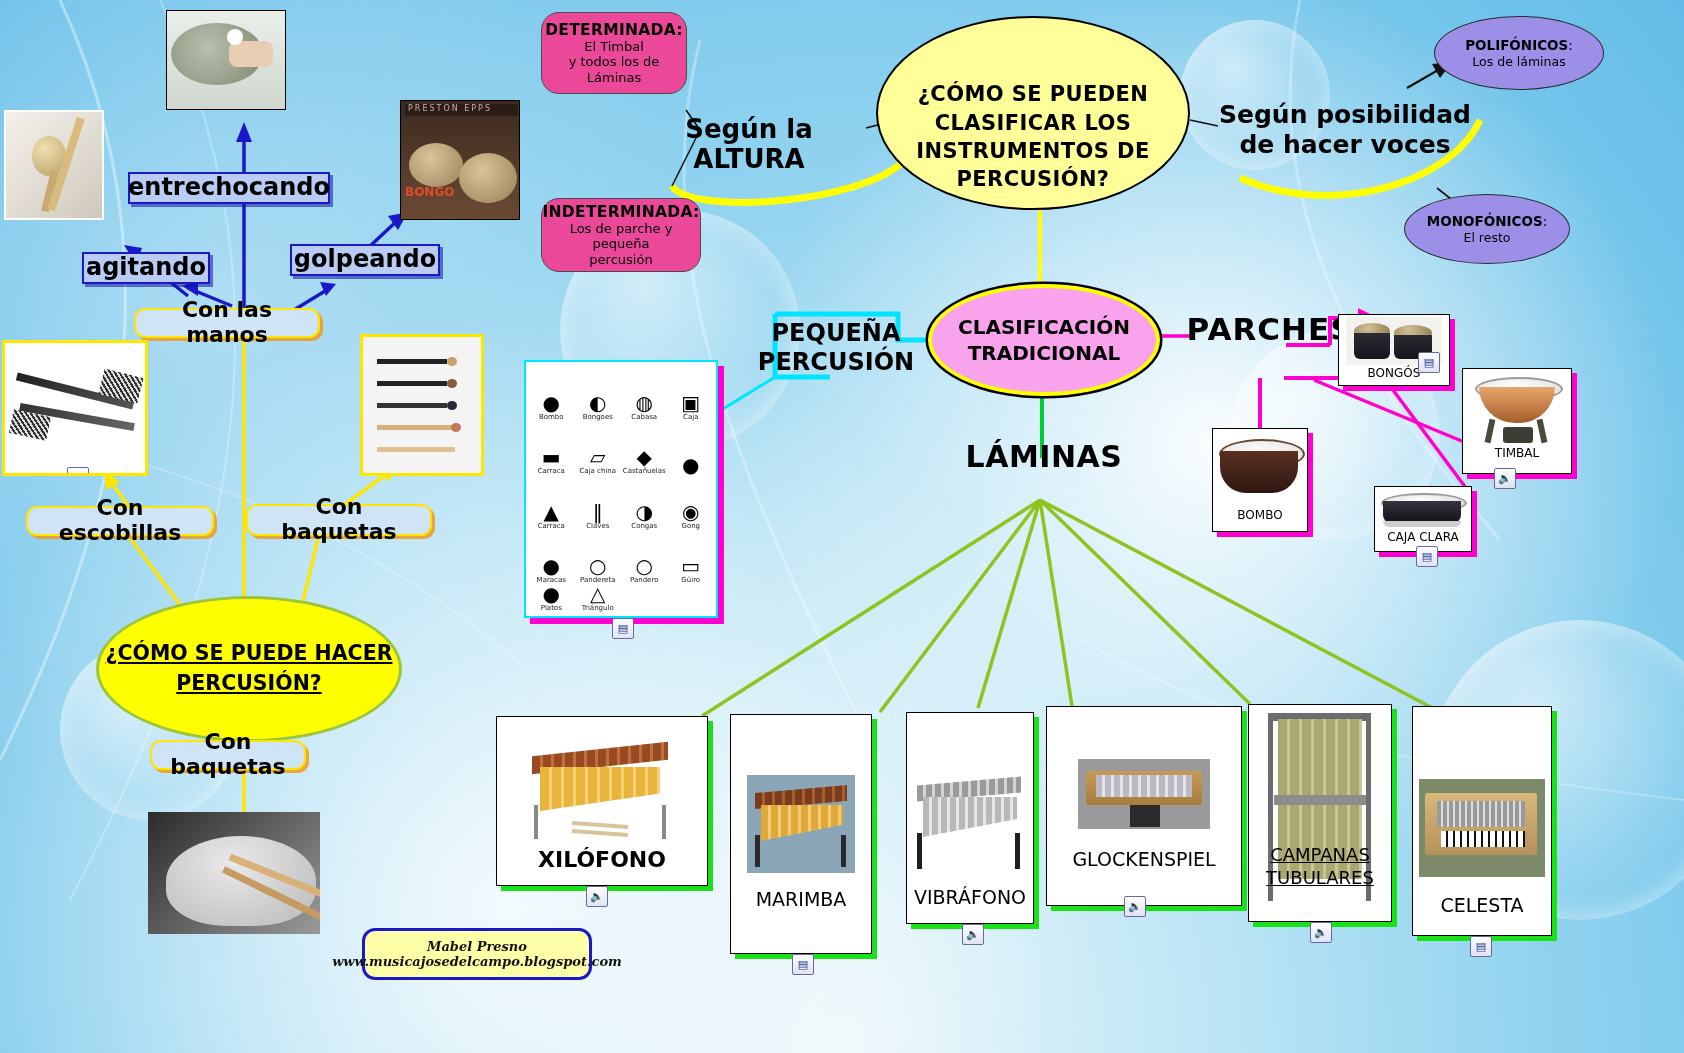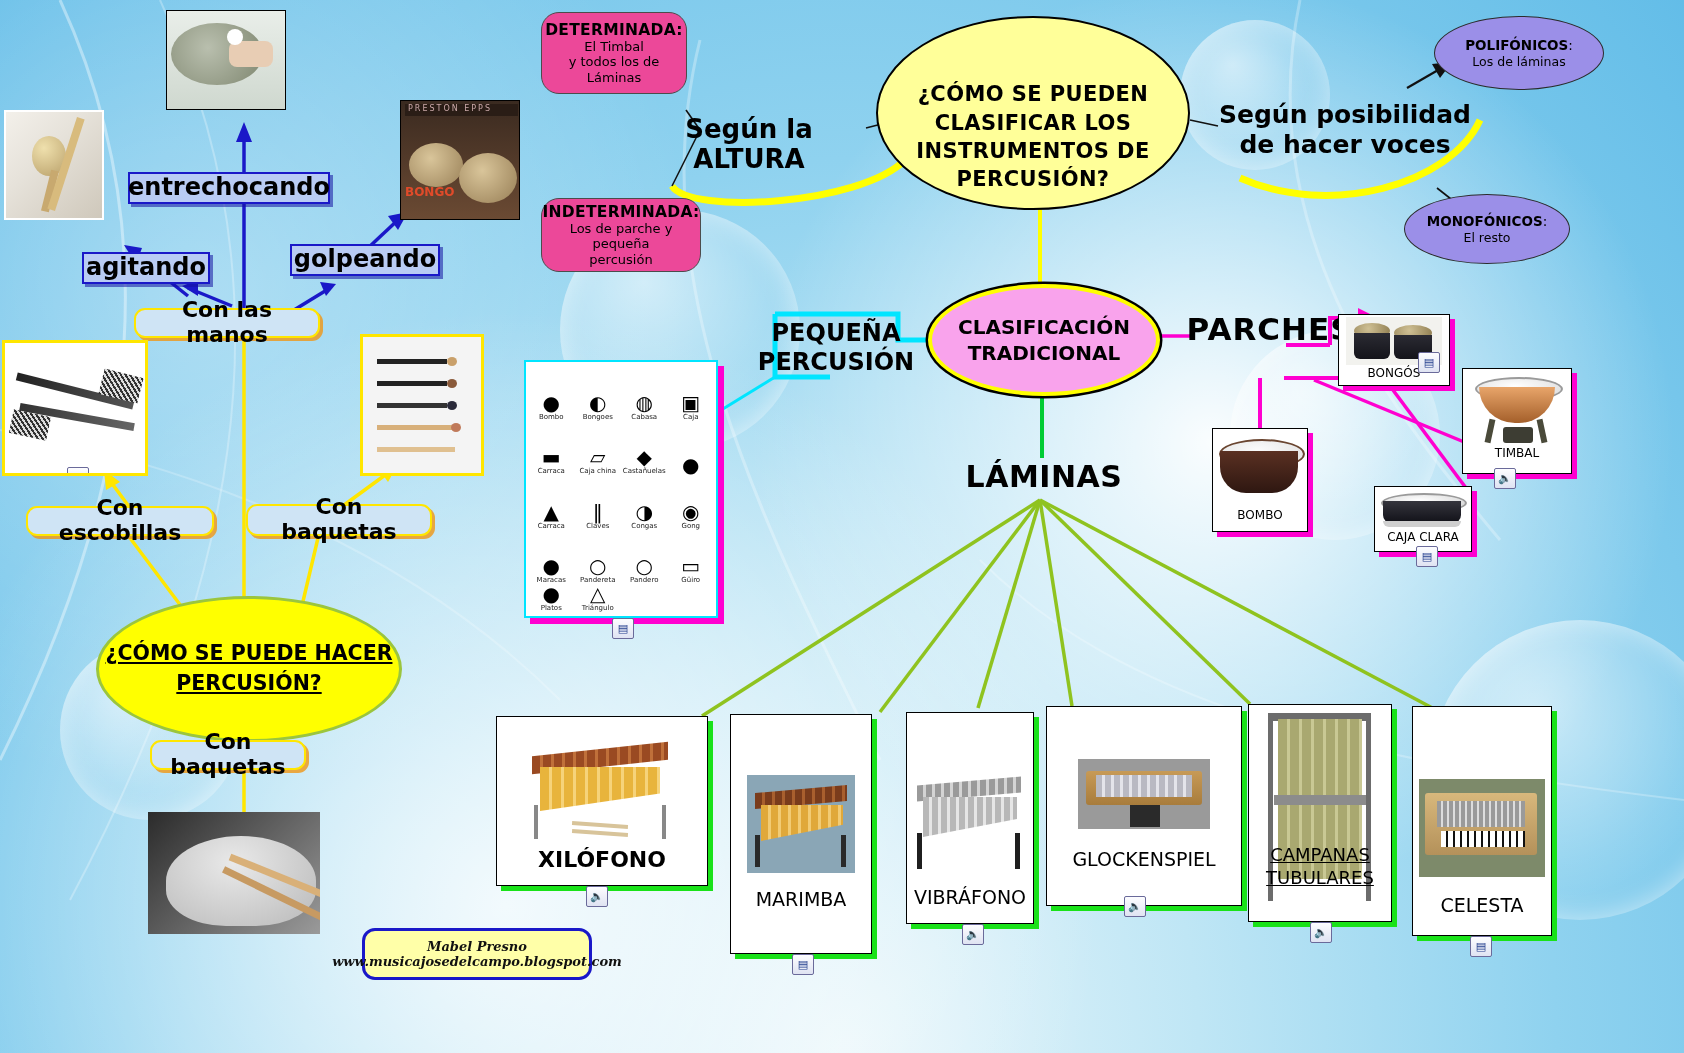--- a/index.html
+++ b/index.html
@@ -402,21 +402,21 @@
 <div class="card b-black shadow-magenta" style="left:1374px;top:486px;width:98px;height:66px;">
   <div class="ph" style="width:100%;height:44px;background:#fff;">
     <div style="position:absolute;left:6px;top:6px;width:82px;height:16px;border-radius:50%;background:radial-gradient(ellipse at 45% 35%,#fff,#cfcfcf);border:2px solid #9a9a9a;"></div>
     <div style="position:absolute;left:8px;top:14px;width:78px;height:22px;background:linear-gradient(#35353d,#111118);border-radius:0 0 8px 8px;"></div>
     <div style="position:absolute;left:8px;top:34px;width:78px;height:6px;background:#cfcfcf;border-radius:0 0 8px 8px;"></div>
   </div>
   <div class="cap" style="font-size:12px;">CAJA CLARA</div>
 </div>
 <div class="icon-badge" style="left:1416px;top:546px;">▤</div>
 
-<div class="node plain hdr-laminas" style="left:960px;top:456px;width:168px;height:40px;">LÁMINAS</div>
+<div class="node plain hdr-laminas" style="left:960px;top:436px;width:168px;height:40px;">LÁMINAS</div>
 
 <div class="card b-black shadow-green" style="left:496px;top:716px;width:212px;height:170px;">
   <div class="ph" style="width:160px;height:110px;margin-top:18px;background:#fff;">
     <div style="position:absolute;left:10px;top:14px;width:136px;height:18px;background:repeating-linear-gradient(90deg,#9a4a22 0 8px,#c0703a 8px 11px);transform:skewY(-6deg);"></div>
     <div style="position:absolute;left:18px;top:32px;width:120px;height:44px;background:repeating-linear-gradient(90deg,#e8b43c 0 9px,#f6d37a 9px 12px);clip-path:polygon(0 0,100% 0,100% 60%,0 100%);"></div>
     <div style="position:absolute;left:12px;top:70px;width:4px;height:34px;background:#888;"></div>
     <div style="position:absolute;left:140px;top:70px;width:4px;height:34px;background:#888;"></div>
     <div style="position:absolute;left:50px;top:88px;width:56px;height:4px;background:#d8c49a;transform:rotate(4deg);"></div>
     <div style="position:absolute;left:50px;top:96px;width:56px;height:4px;background:#d8c49a;transform:rotate(4deg);"></div>
   </div>

